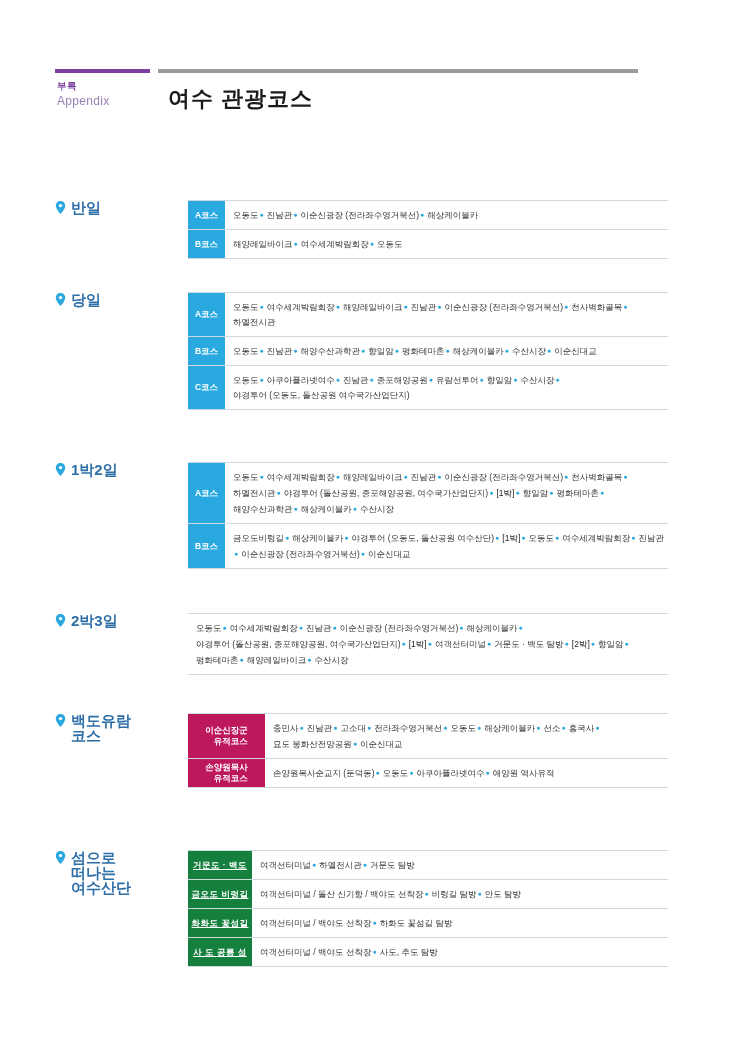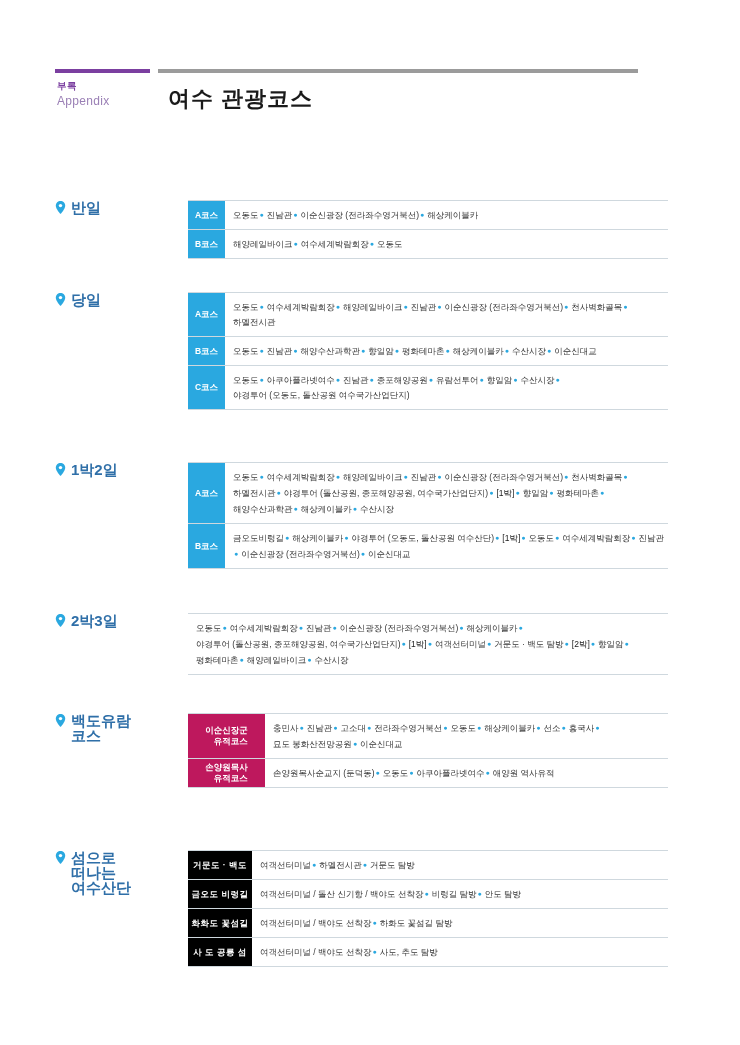--- a/index.html
+++ b/index.html
@@ -142,22 +142,23 @@
   .night {
     font-weight: normal;
     color: #222;
   }
   .seg { white-space: nowrap; }
 
   
   .ctag.island {
     width: 64px;
     flex: 0 0 64px;
-    background: #000000;
+    background: #15803d;
     letter-spacing: 0.5px;
+    text-decoration: underline;
   }
 </style>
 </head>
 <body>
 
 <div class="page">
 
   <div class="header">
     <div class="rule-purple"></div>
     <div class="rule-gray"></div>

